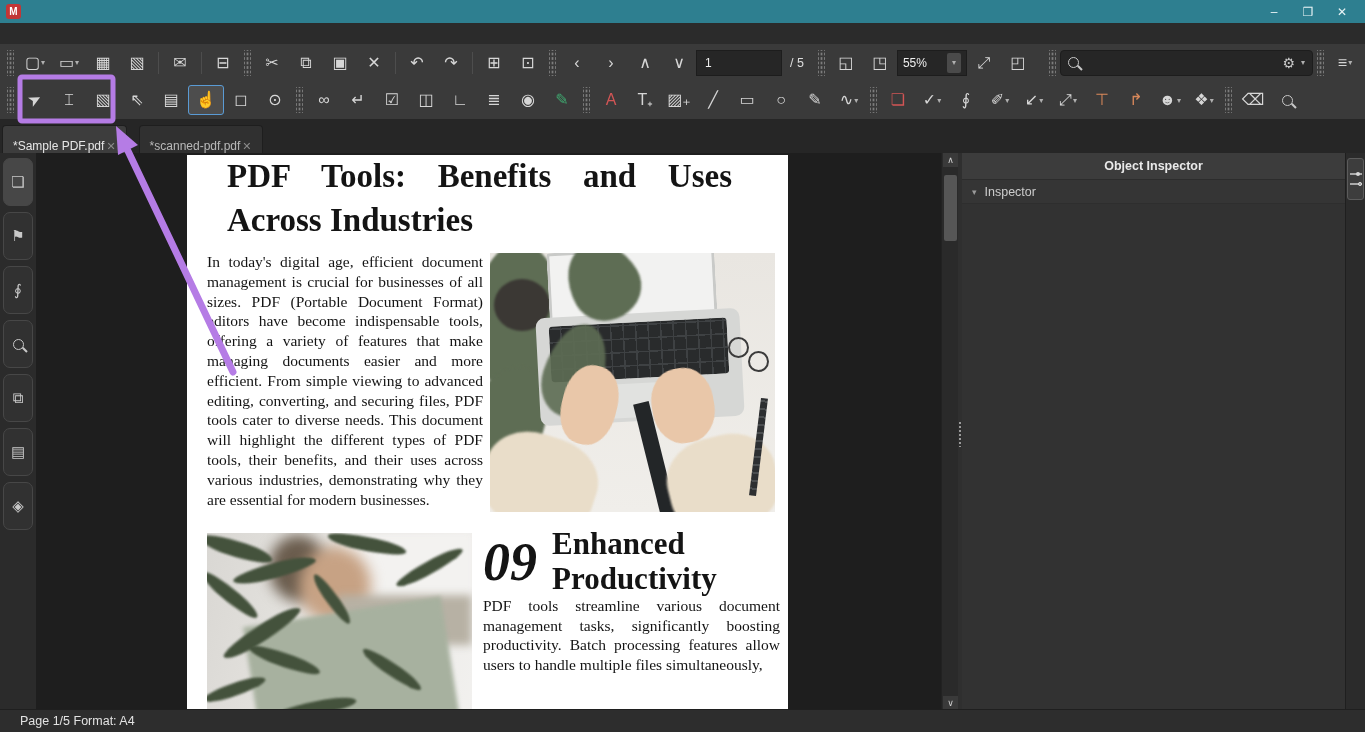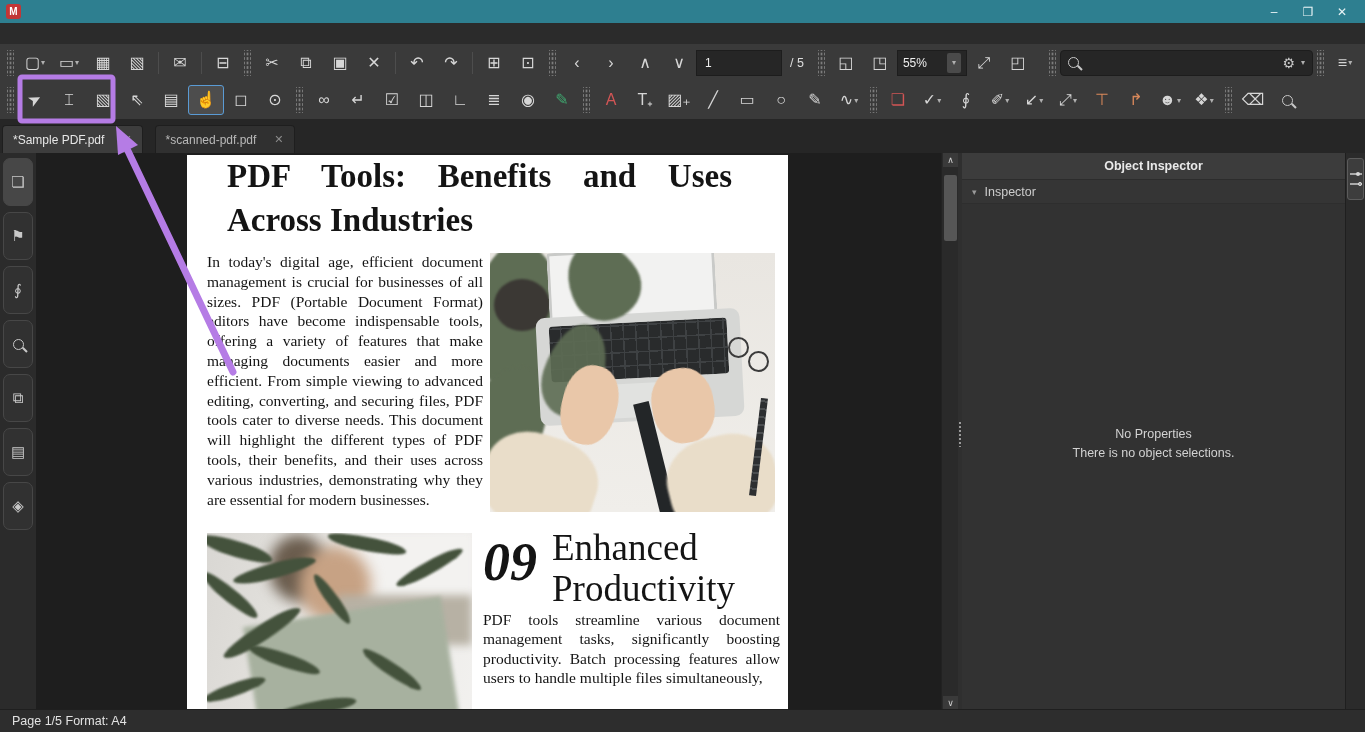--- a/index.html
+++ b/index.html
@@ -49,23 +49,23 @@
   .gear{color:#c8c8c8;font-size:14px;}
   .mag{width:9px;height:9px;border:1.6px solid #c8c8c8;border-radius:50%;position:relative;
     display:inline-block;flex:none;}
   .mag::after{content:"";position:absolute;width:6px;height:1.6px;background:#c8c8c8;
     right:-5px;bottom:-2px;transform:rotate(45deg);}
   .ml-auto{margin-left:auto;}
 
   
   .tabbar{position:absolute;left:0;top:119px;right:0;height:34px;background:#262626;
     display:flex;align-items:flex-end;padding-left:2px;}
-  .tab{height:27px;display:flex;align-items:center;padding:0 10px;margin-right:12px;
+  .tab{height:27px;display:flex;align-items:flex-end;padding:0 10px;margin-right:12px;
     border:1px solid #1e1e1e;border-bottom:none;border-radius:4px 4px 0 0;background:#303030;
-    color:#b9b9b9;font-size:12px;gap:18px;}
+    color:#b9b9b9;font-size:12px;gap:2px;}
   .tab.active{background:#3d3d3d;color:#e6e6e6;}
   .tab-close{color:#8b8b8b;font-size:11px;}
 
   
   .main{position:absolute;left:0;top:153px;right:0;bottom:22px;background:#1e1e1e;}
   .sidebar{position:absolute;left:0;top:0;bottom:0;width:36px;background:#2b2b2b;
     border-right:1px solid #191919;display:flex;flex-direction:column;align-items:center;
     padding-top:5px;gap:6px;}
   .side-btn{width:28px;height:46px;border:1px solid #474747;border-radius:7px;background:#313131;
     color:#c9c9c9;display:grid;place-items:center;font-size:15px;flex:none;}
@@ -74,21 +74,21 @@
   .viewport{position:absolute;left:36px;top:0;width:905px;bottom:0;overflow:hidden;background:#1e1e1e;}
   .pdf-page{position:absolute;left:151px;top:2px;width:601px;height:720px;background:#ffffff;color:#141414;}
   .doc-title{position:absolute;left:20px;top:0px;width:505px;font-family:"Liberation Serif",serif;
     font-weight:700;font-size:33px;line-height:1.32;text-align:justify;margin-left:20px;}
   .doc-intro{position:absolute;left:20px;top:97px;width:276px;font-family:"Liberation Serif",serif;
     font-size:15.5px;line-height:19.8px;text-align:justify;}
   .sec{position:absolute;left:296px;top:372px;width:297px;}
   .sec-head{display:flex;gap:15px;align-items:flex-start;}
   .sec-num{font-family:"Liberation Serif",serif;font-style:italic;font-weight:700;font-size:54px;
     line-height:1;margin-top:8px;}
-  .sec-title{font-family:"Liberation Serif",serif;font-weight:400;font-size:37px;line-height:1.12;}
+  .sec-title{font-family:"Liberation Serif",serif;font-weight:700;font-size:31px;line-height:1.12;}
   .sec-body{font-family:"Liberation Serif",serif;font-size:15.5px;line-height:19.5px;
     text-align:justify;}
 
   
   .photo-top{position:absolute;left:303px;top:98px;width:285px;height:259px;overflow:hidden;
     background:linear-gradient(180deg,#e9e6e1,#f0eeea);}
   .photo-top div{position:absolute;}
   .pt-screen{left:58px;top:-4px;width:162px;height:62px;background:#f2f2f1;
     border:3px solid #c9cac8;border-bottom:11px solid #2e3133;transform:rotate(-3deg);border-radius:4px;}
   .pt-kb{left:48px;top:60px;width:204px;height:108px;background:#d6d7d5;border-radius:9px;transform:rotate(-3deg);}
@@ -131,21 +131,21 @@
   .tri{color:#9a9a9a;font-size:9px;}
   .insp-empty{position:absolute;left:0;right:0;top:272px;text-align:center;color:#d2d2d2;
     font-size:12.5px;line-height:1.55;}
 
   .rightstrip{position:absolute;left:1345px;right:0;top:0;bottom:0;background:#2b2b2b;border-left:1px solid #1f1f1f;}
   .strip-btn{margin:5px auto 0;width:15px;height:40px;background:#3d3d3d;border:1px solid #5c5c5c;
     border-radius:3px;display:grid;place-items:center;}
 
   
   .statusbar{position:absolute;left:0;right:0;bottom:0;height:22px;background:#2d2d2d;
-    border-top:1px solid #1f1f1f;color:#e2e2e2;font-size:12.5px;line-height:22px;padding-left:12px;}
+    border-top:1px solid #1f1f1f;color:#e2e2e2;font-size:12.5px;line-height:22px;padding-left:20px;}
 
   
   .annot{position:absolute;inset:0;width:1365px;height:732px;z-index:100;pointer-events:none;}
 </style>
 </head>
 <body>
 
 <div class="app">
 
   <div class="titlebar">
@@ -476,24 +476,20 @@
     </div>
 
     <div class="splitter"></div>
 
     <div class="inspector">
       <div class="insp-header">Object Inspector</div>
       <div class="insp-settings">
         <span class="tri">▾</span>
         <span>Inspector</span>
       </div>
-      <div class="insp-empty">
-        <div>No Properties</div>
-        <div>There is no object selections.</div>
-      </div>
     </div>
 
     <div class="rightstrip">
       <div class="strip-btn">
         <svg width="12" height="26" viewBox="0 0 12 26">
           <line x1="0" y1="8" x2="12" y2="8" stroke="#d8d8d8" stroke-width="1.4"></line>
           <circle cx="8" cy="8" r="2" fill="#d8d8d8"></circle>
           <line x1="0" y1="18" x2="12" y2="18" stroke="#d8d8d8" stroke-width="1.4"></line>
           <circle cx="10" cy="18" r="1.6" fill="none" stroke="#d8d8d8"></circle>
         </svg>

